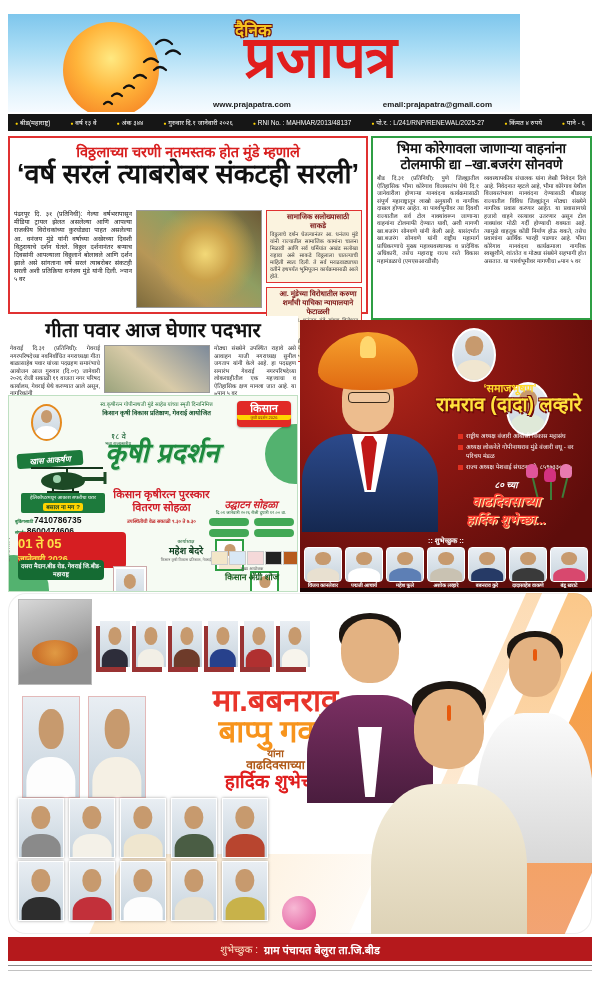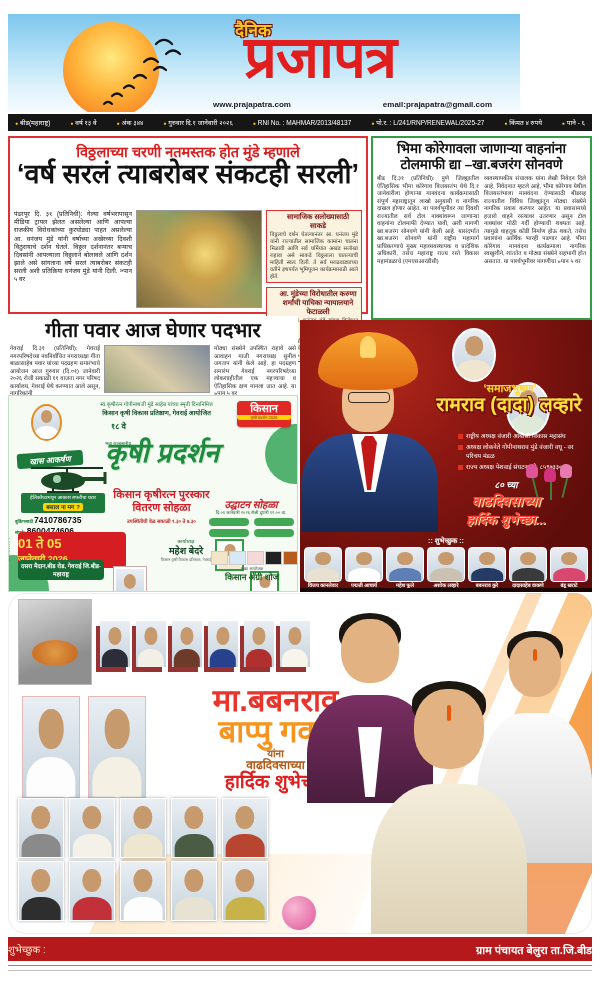--- a/index.html
+++ b/index.html
@@ -65,21 +65,21 @@
     padding:0 3px;border-radius:2px;margin-top:1px;}
   #kr-phones{left:6px;top:119px;width:95px;font-size:8.5px;font-weight:800;color:#111;line-height:1.35;}
   #kr-phones .lbl{font-size:4.6px;color:#1d7a3c;font-weight:bold;margin-right:1px;}
   #kr-date{left:9px;top:136px;width:108px;background:#d61e22;color:#fde047;text-align:left;
     border-radius:4px;padding:2px 0 3px 0;}
   #kr-date .d1{font-size:13px;font-weight:800;}
   #kr-date .d2{font-size:9px;font-weight:800;}
   #kr-venue{left:9px;top:164px;width:84px;background:#156b33;color:#fff;text-align:center;
     border-radius:4px;font-size:6px;font-weight:bold;line-height:1.35;padding:2px 1px;}
   #kr-galaxy{left:-14px;top:150px;font-size:5px;color:#666;transform:rotate(-90deg);letter-spacing:1px;}
-  #kr-ed{left:102px;top:24px;font-size:8px;font-weight:700;color:#0e5a2a;}
+  #kr-ed{left:102px;top:34px;font-size:8px;font-weight:400;color:#0e5a2a;}
   #kr-edsub{left:96px;top:44px;font-size:4.4px;color:#0e5a2a;}
   #kr-title{left:78px;top:44px;width:150px;text-align:center;font-size:27px;font-weight:800;
     font-style:italic;color:#1e8a3e;text-shadow:1px 1px 0 #bfe3c6;line-height:1;}
   #kr-award{left:85px;top:92px;width:135px;text-align:center;font-size:11px;font-weight:800;
     color:#d0202a;line-height:1.2;}
   #kr-time{left:95px;top:122px;width:115px;text-align:center;font-size:5px;color:#c02a2a;font-weight:bold;}
   #kr-bedre{left:105px;top:134px;width:28px;height:38px;border:2px solid #fff;box-shadow:0 0 0 1px #caa;}
   #kr-pres{left:137px;top:142px;width:80px;text-align:center;}
   #kr-pres .pl{font-size:4.8px;color:#155c2c;}
   #kr-pres .pn{font-size:9.5px;font-weight:800;color:#0e3f1f;}
@@ -159,21 +159,21 @@
   .gv-cell{width:44px;height:58px;border:1.5px solid #fff;box-shadow:0 0 3px rgba(0,0,0,.35);}
   .fig{position:absolute;}
   .fig .head{position:absolute;left:50%;transform:translateX(-50%);background:#e3b282;border-radius:46%;}
   .fig .hair{position:absolute;left:50%;transform:translateX(-50%);background:#1d1712;
     border-radius:50% 50% 40% 40%;}
   .fig .torso{position:absolute;left:50%;transform:translateX(-50%);bottom:0;
     border-radius:40% 40% 0 0/55% 55% 0 0;}
   .fig .tilak{position:absolute;left:50%;transform:translateX(-50%);width:4px;height:12px;
     background:#e8590c;border-radius:2px;}
   #gv-strip{left:8px;top:937px;width:584px;height:24px;background:#b5191c;display:flex;
-    align-items:center;justify-content:space-between;gap:6px;}
+    align-items:center;justify-content:center;gap:6px;}
   #gv-strip .pre{color:#ffe9c9;font-size:10px;}
   #gv-strip .txt{color:#fff;font-size:11px;font-weight:800;}
   #bottom-rule{left:8px;top:965px;width:584px;height:4px;border-top:1.5px solid #8a8a8a;
     border-bottom:1px solid #c2c2c2;}
   #gv-pink{left:282px;top:896px;width:34px;height:34px;border-radius:50%;
     background:radial-gradient(circle at 35% 35%,#f7b8d4,#e0559a);}
 </style>
 </head>
 <body>
 

